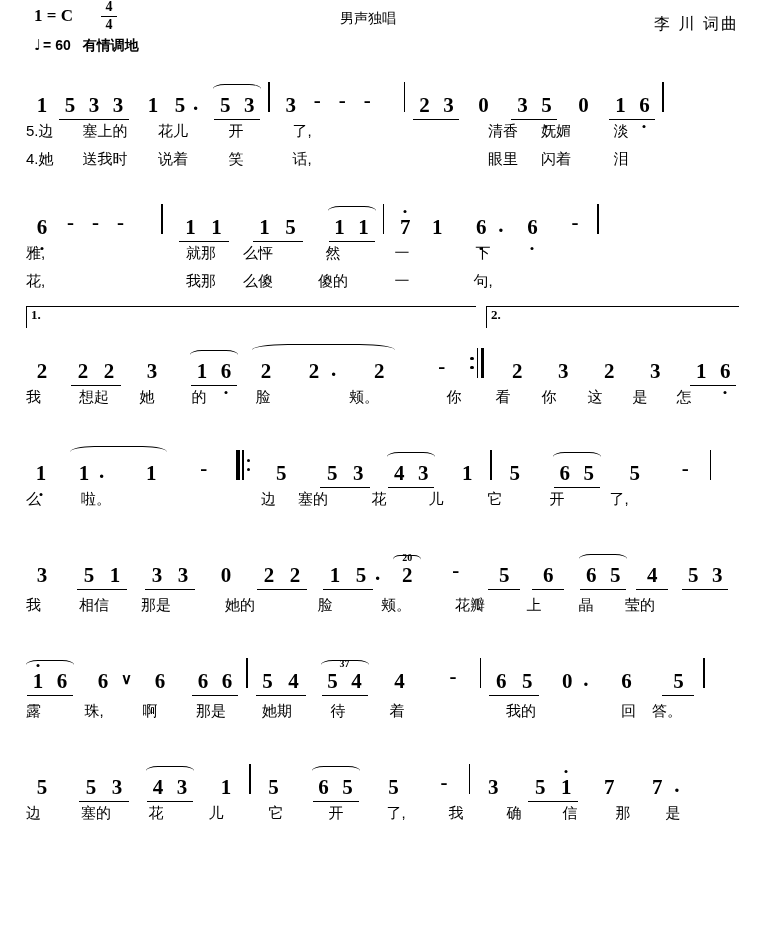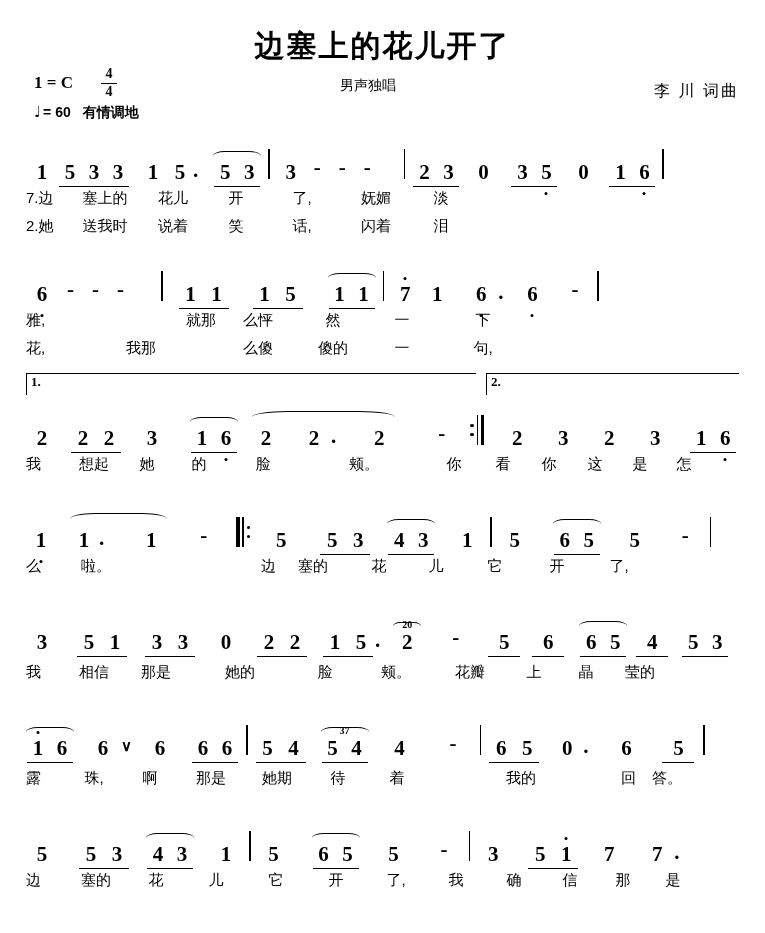--- a/index.html
+++ b/index.html
@@ -247,21 +247,20 @@
     position: relative;
     top: -4px;
   }
   .sysgap { height: 14px; }
 </style>
 </head>
 <body>
 
 <div id="sheet">
 
-  <div class="title">边塞上的花儿开了</div>
 
   <div class="header-row">
     <div class="key-sig">1 = C</div>
     <div class="meter">
       <span class="num">4</span>
       <span class="bar"></span>
       <span class="den">4</span>
     </div>
     <div class="voice">男声独唱</div>
     <div class="author">李 川 词曲</div>
@@ -311,35 +310,37 @@
         <span class="note" style="width:28px;margin-left:10px">0</span>
         <span class="beam b1" style="margin-left:10px">
           <span class="note" style="width:22px">1</span>
           <span class="note dot-lo" style="width:22px">6</span>
         </span>
       </div>
       <span class="barline" style="margin-left:6px"></span>
     </div>
 
     <div class="lyrics">
-      <span class="lyr" style="width:44px;text-align:left">7.边</span>
+      <span class="lyr" style="width:44px;text-align:left">5.边</span>
       <span class="lyr" style="width:70px">塞上的</span>
       <span class="lyr" style="width:66px">花儿</span>
       <span class="lyr" style="width:60px">开</span>
       <span class="lyr" style="width:72px">了,</span>
+      <span class="lyr" style="width:180px;text-align:right">清香</span>
       <span class="lyr" style="width:76px">妩媚</span>
       <span class="lyr" style="width:54px">淡</span>
     </div>
 
     <div class="lyrics">
-      <span class="lyr" style="width:44px;text-align:left">2.她</span>
+      <span class="lyr" style="width:44px;text-align:left">4.她</span>
       <span class="lyr" style="width:70px">送我时</span>
       <span class="lyr" style="width:66px">说着</span>
       <span class="lyr" style="width:60px">笑</span>
       <span class="lyr" style="width:72px">话,</span>
+      <span class="lyr" style="width:180px;text-align:right">眼里</span>
       <span class="lyr" style="width:76px">闪着</span>
       <span class="lyr" style="width:54px">泪</span>
     </div>
   </div>
 
   <div class="sysgap"></div>
 
   <div class="system">
     <div class="staff-row">
       <div class="measure">
@@ -382,21 +383,21 @@
       <span class="lyr" style="width:40px;text-align:left">雅,</span>
       <span class="lyr" style="width:150px;text-align:right">就那</span>
       <span class="lyr" style="width:84px">么怦</span>
       <span class="lyr" style="width:66px">然</span>
       <span class="lyr" style="width:72px">一</span>
       <span class="lyr" style="width:90px">下</span>
     </div>
 
     <div class="lyrics">
       <span class="lyr" style="width:40px;text-align:left">花,</span>
-      <span class="lyr" style="width:150px;">我那</span>
+      <span class="lyr" style="width:150px;text-align:right">我那</span>
       <span class="lyr" style="width:84px">么傻</span>
       <span class="lyr" style="width:66px">傻的</span>
       <span class="lyr" style="width:72px">一</span>
       <span class="lyr" style="width:90px">句,</span>
     </div>
   </div>
 
   <div class="sysgap" style="height:24px"></div>
 
   <div class="system" style="padding-top:18px">

